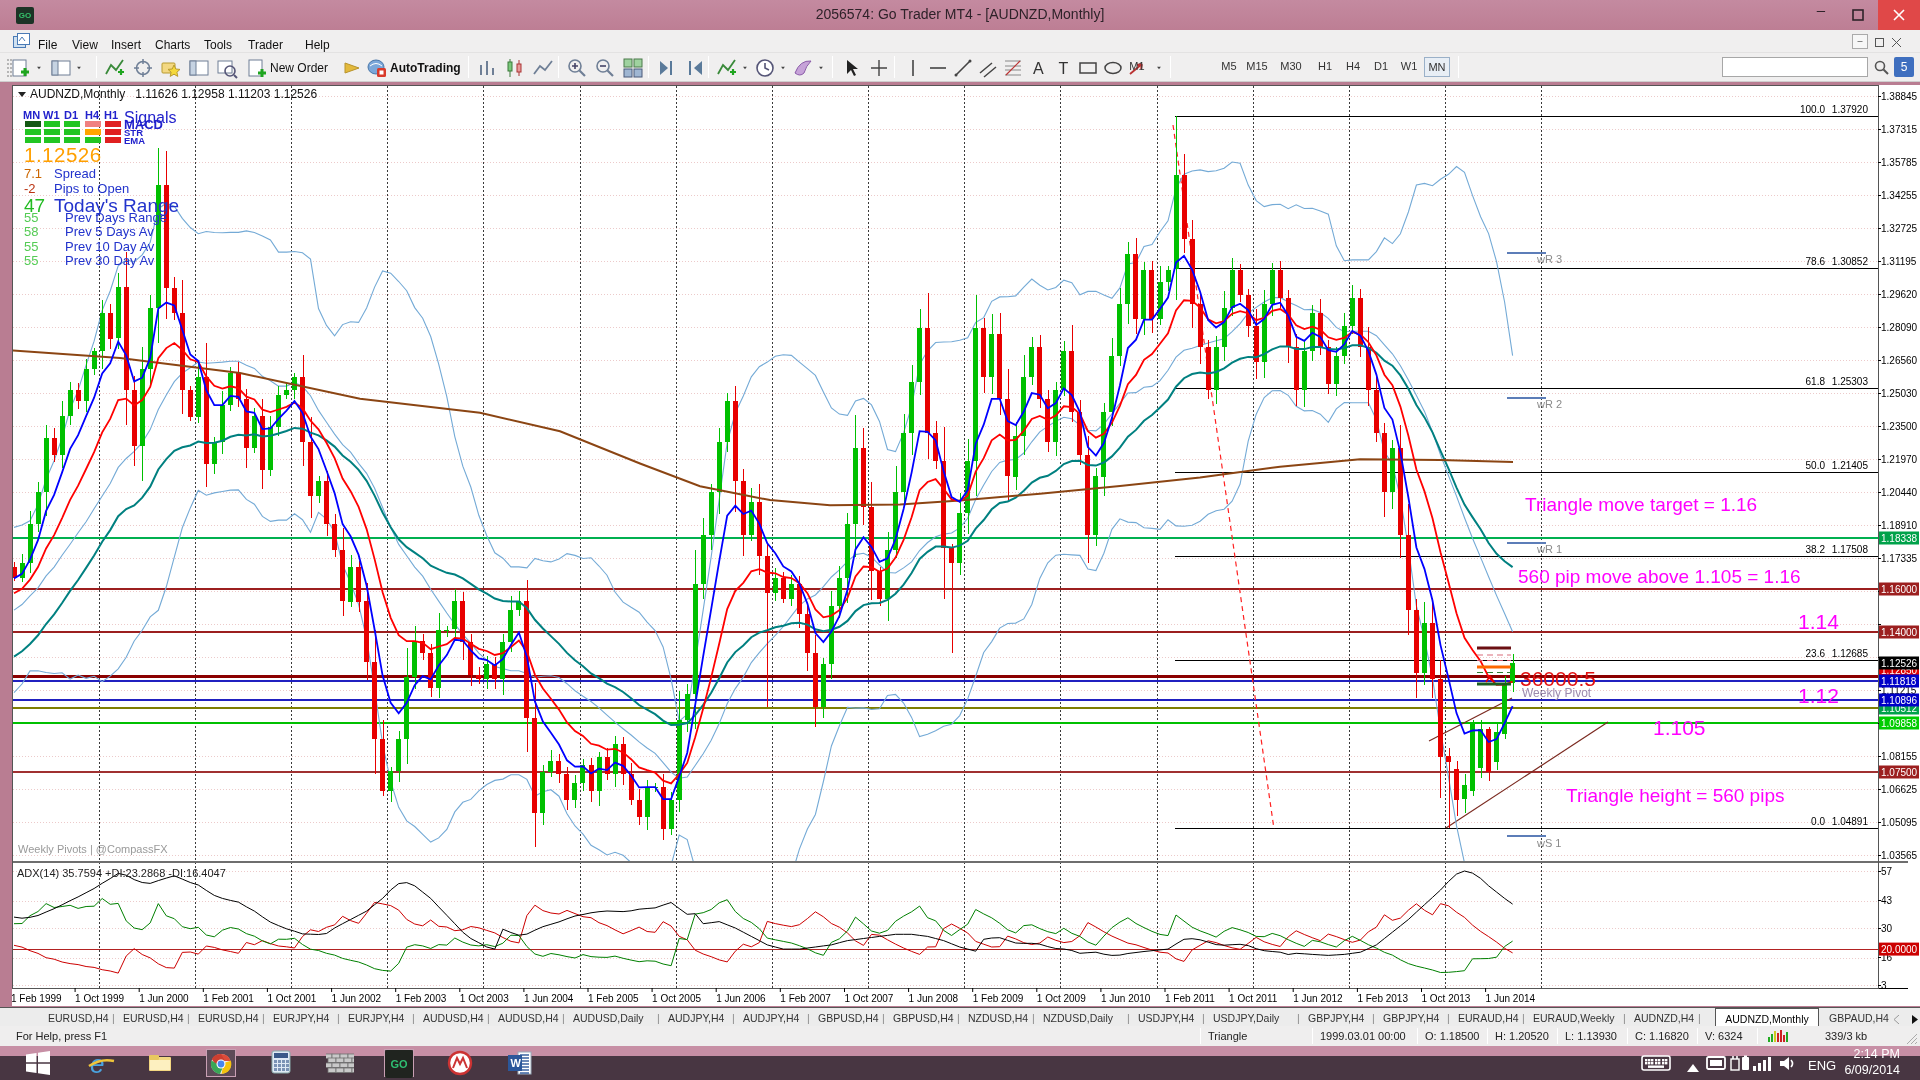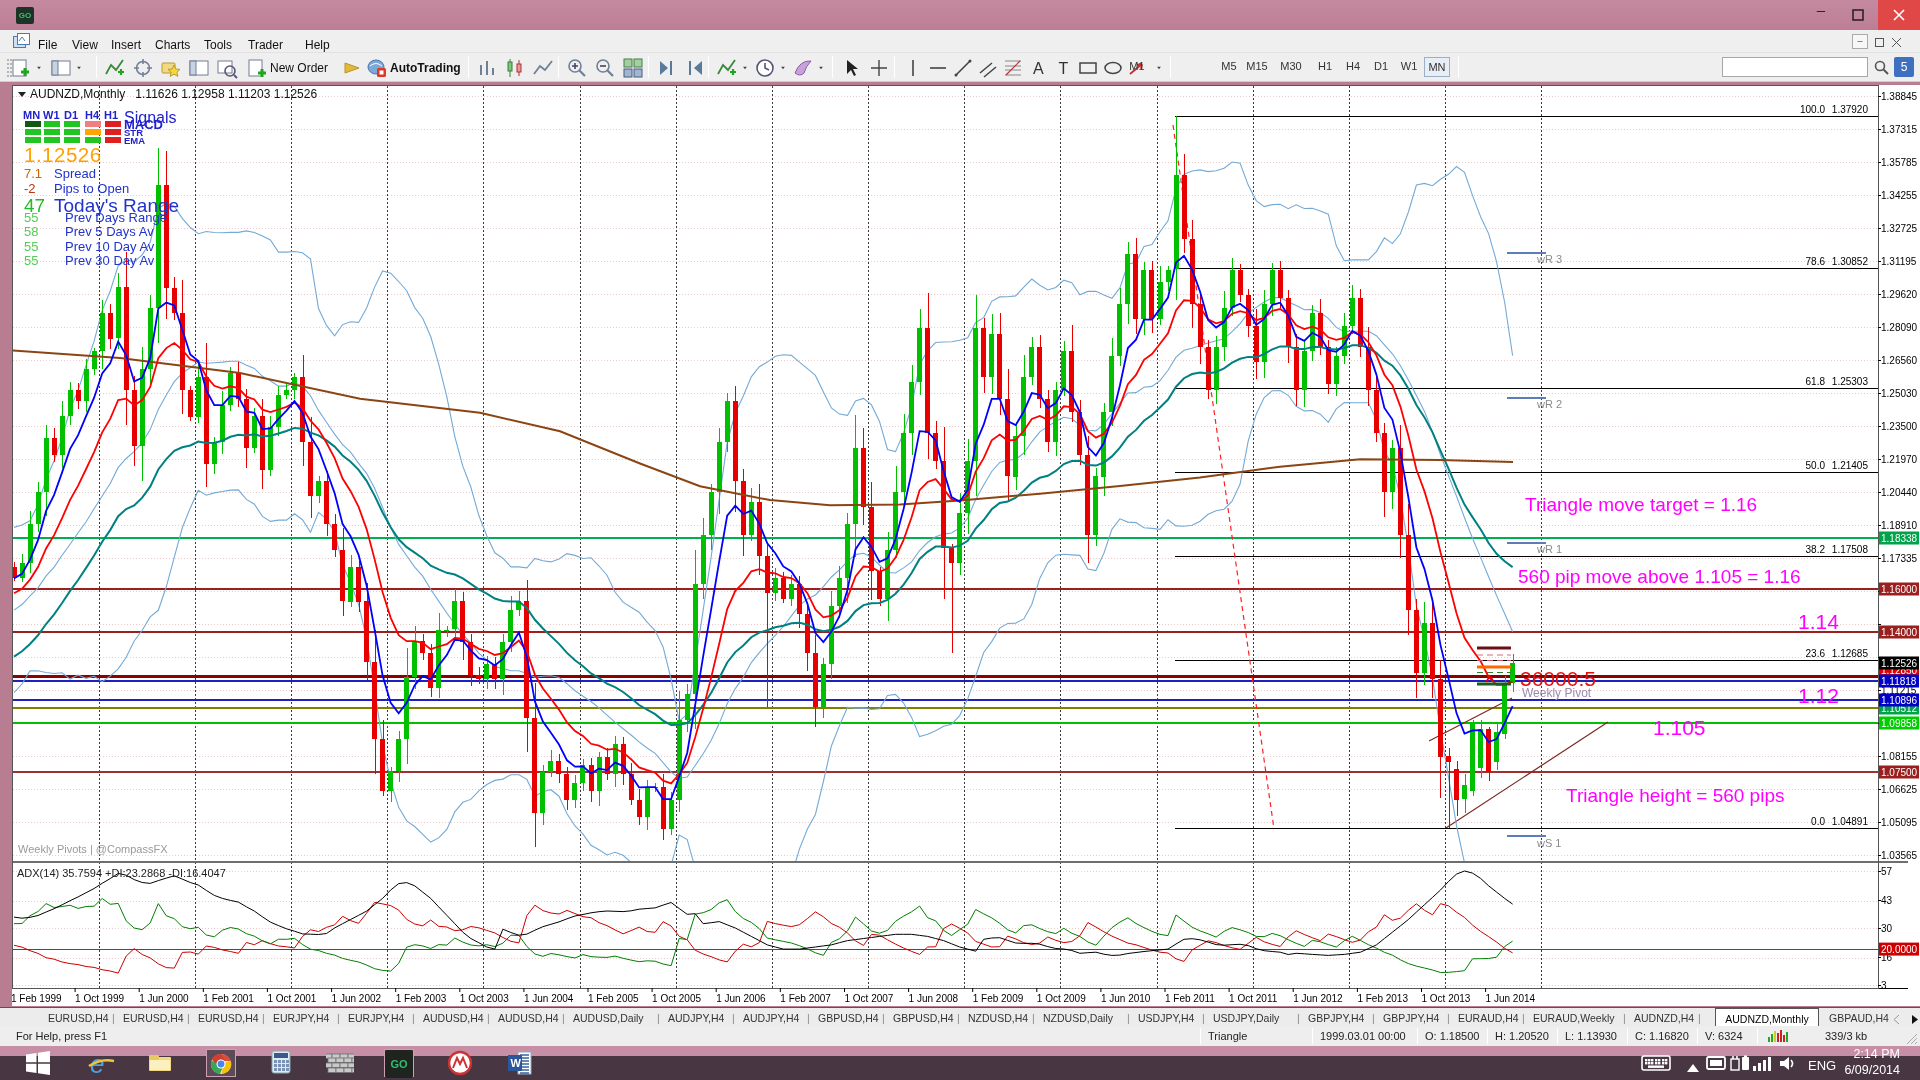--- a/index.html
+++ b/index.html
@@ -25,20 +25,21 @@
 #taskbar{left:0;top:1046px;width:1920px;height:34px;background:#483642}
 #taskbar .pinkband{position:absolute;left:0;top:0;width:1920px;height:10px;background:#c78fa5}
 .tbico{position:absolute;top:3px;width:30px;height:28px}
 .trayico{position:absolute;top:11px;color:#fff;font-size:12px}
 #clock{position:absolute;right:20px;top:1px;color:#fff;font-size:12.5px;text-align:right;line-height:15.5px}
 svg text{font-family:"Liberation Sans",sans-serif}
 </style></head><body>
 <div id="root">
 <div id="title" class="abs">
 <div style="position:absolute;left:16px;top:7px;width:18px;height:17px;background:#1d3326;border-radius:2px;color:#35c06b;font-size:8px;font-weight:bold;text-align:center;line-height:17px">GO</div>
+<div class="t">2056574: Go Trader MT4 - [AUDNZD,Monthly]</div>
 <div style="position:absolute;right:84px;top:1px;width:30px;text-align:center;font-size:15px;color:#2e2229">–</div>
 <svg style="position:absolute;right:56px;top:9px" width="12" height="12">
         <rect x="1" y="1" width="10" height="10" fill="none" stroke="#2e2229" stroke-width="1.6"></rect>
       </svg>
 <div style="position:absolute;right:0;top:0;width:42px;height:30px;background:#e04848">
 <svg style="position:absolute;left:15px;top:9px" width="12" height="12">
           <path d="M1,1 L11,11 M11,1 L1,11" stroke="#fff" stroke-width="1.6"></path>
         </svg>
       </div>
 </div>

